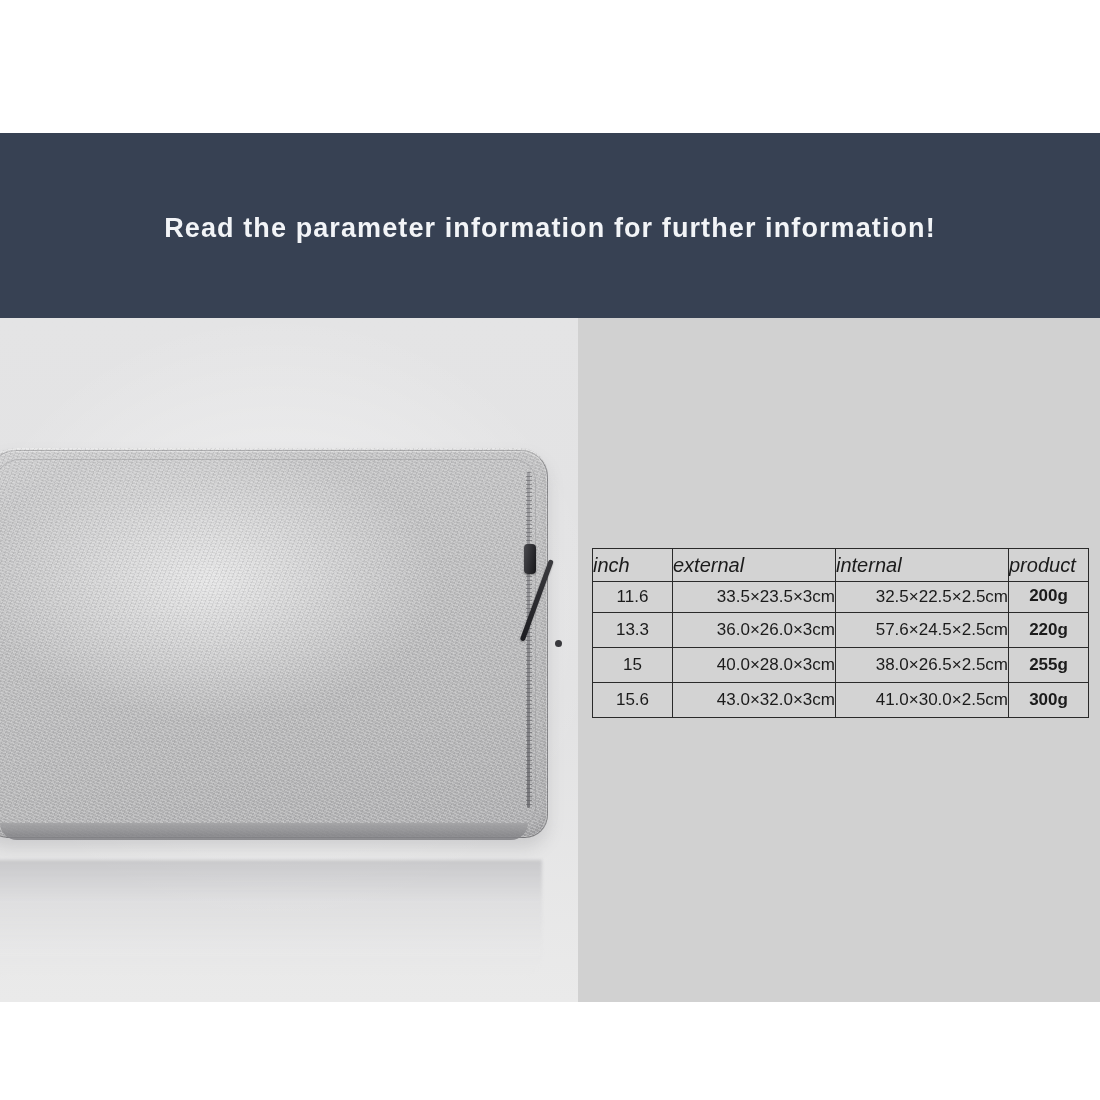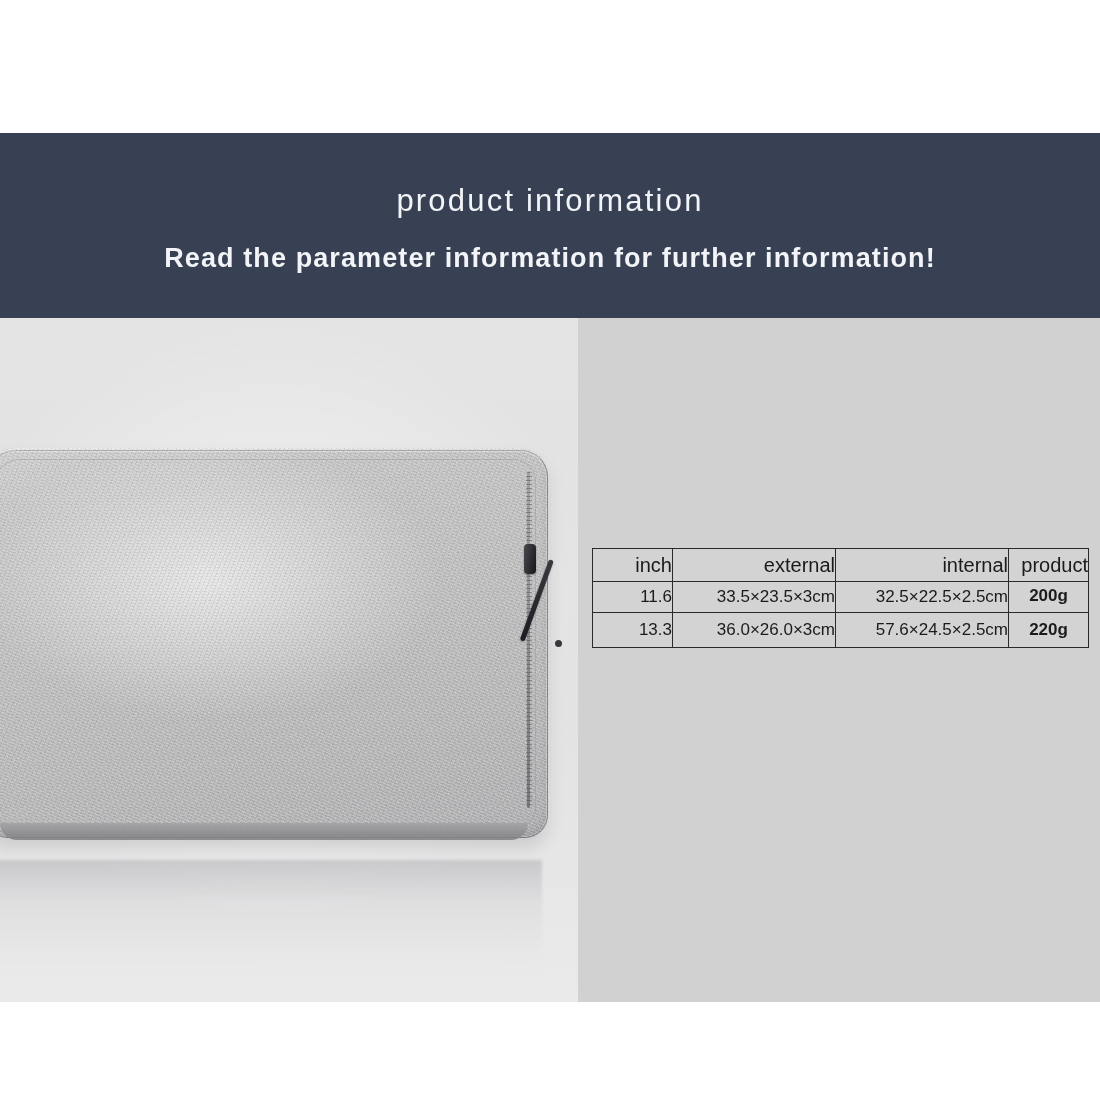--- a/index.html
+++ b/index.html
@@ -255,30 +255,31 @@
     padding: 0;
     height: 30px;
     line-height: 30px;
     white-space: nowrap;
     background: #d3d3d3;
   }
   .spec-table thead th {
     height: 32px;
     line-height: 32px;
     font-size: 20px;
-    text-align: right;
+    text-align: left;
     font-weight: 400;
+    font-style: italic;
   }
   .col-inch  { width: 80px; }
   .col-ext   { width: 163px; }
   .col-int   { width: 173px; }
   .col-wt    { width: 80px; }
 
   td.cell-inch {
-    text-align: right;
+    text-align: center;
   }
   td.cell-dim {
     text-align: right;
   }
   td.cell-wt {
     text-align: center;
     font-weight: bold;
   }
   
   tr:nth-child(1) td.cell-wt { vertical-align: top;    line-height: 28px; }
@@ -298,21 +299,20 @@
   }
 </style>
 </head>
 <body>
 
 <div id="page">
 
   <div class="top-gutter"></div>
 
   <div class="banner">
-    <div class="banner-title">product information</div>
     <div class="banner-subtitle">Read the parameter information for further information!</div>
   </div>
 
   <div class="content">
 
     <div class="photo-panel">
       <div class="photo-vignette"></div>
 
       <div class="sleeve-wrap">
         <div class="sleeve-body">
@@ -354,20 +354,32 @@
             <td class="cell-dim">33.5×23.5×3cm</td>
             <td class="cell-dim">32.5×22.5×2.5cm</td>
             <td class="cell-wt">200g</td>
           </tr>
           <tr>
             <td class="cell-inch">13.3</td>
             <td class="cell-dim">36.0×26.0×3cm</td>
             <td class="cell-dim">57.6×24.5×2.5cm</td>
             <td class="cell-wt">220g</td>
           </tr>
+          <tr>
+            <td class="cell-inch">15</td>
+            <td class="cell-dim">40.0×28.0×3cm</td>
+            <td class="cell-dim">38.0×26.5×2.5cm</td>
+            <td class="cell-wt">255g</td>
+          </tr>
+          <tr>
+            <td class="cell-inch">15.6</td>
+            <td class="cell-dim">43.0×32.0×3cm</td>
+            <td class="cell-dim">41.0×30.0×2.5cm</td>
+            <td class="cell-wt">300g</td>
+          </tr>
         </tbody>
       </table>
     </div>
 
   </div>
 
   <div class="bottom-gutter"></div>
 </div>
 
 </body></html>

